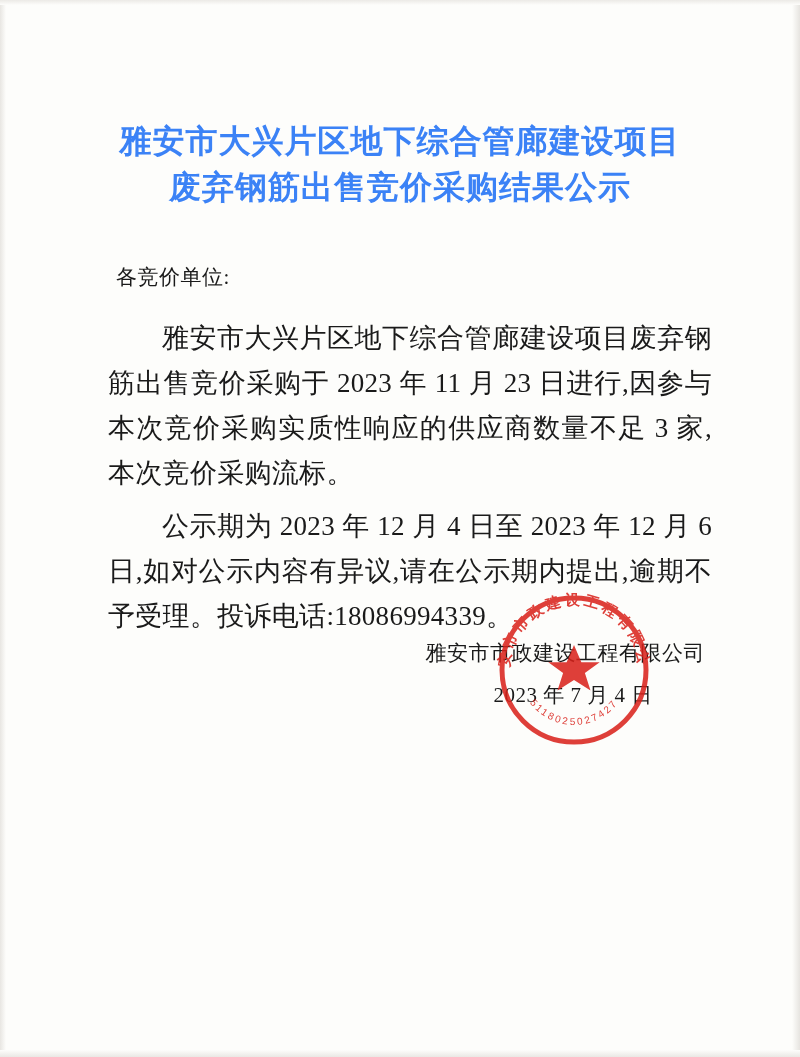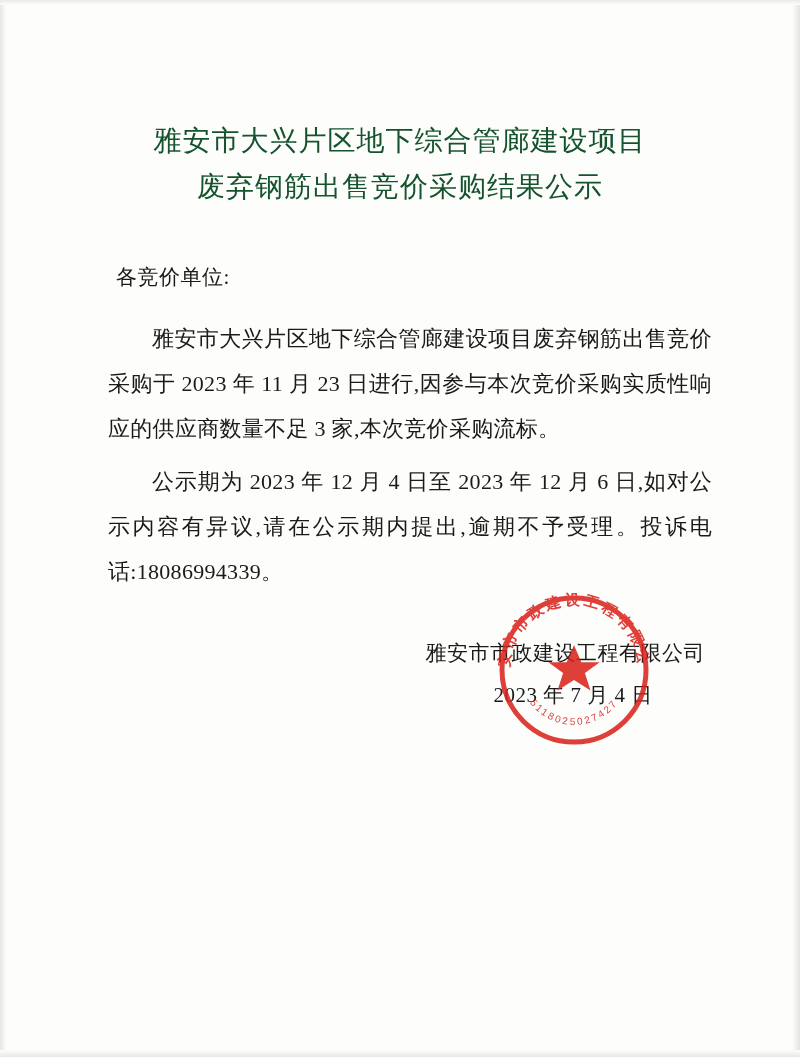--- a/index.html
+++ b/index.html
@@ -51,42 +51,42 @@
     position: absolute;
     left: 0; top: 0;
     width: 800px;
   }
 
   .doc-title {
     margin: 0;
     padding-top: 118px;
     text-align: center;
     font-family: "Liberation Sans", "DejaVu Sans", sans-serif;
-    font-weight: normal;
-    font-size: 28px;
+    font-weight: bold;
+    font-size: 32px;
     line-height: 46px;
     letter-spacing: 1px;
-    color: #14532d;
+    color: #3b82f6;
   }
   .doc-title .line2 {
     display: block;
   }
 
   .salutation {
     margin: 8px;
     padding: 44px 0 0 108px;
     font-size: 21px;
     line-height: 30px;
     letter-spacing: 0.5px;
   }
 
   .para {
     margin: 0;
     padding: 16px 88px 0 108px;
-    font-size: 22px;
+    font-size: 27px;
     line-height: 45px;
     text-align: justify;
     text-justify: inter-ideograph;
     text-indent: 2em;
     letter-spacing: 0.3px;
   }
   .para.second {
     padding-top: 8px;
   }
 

